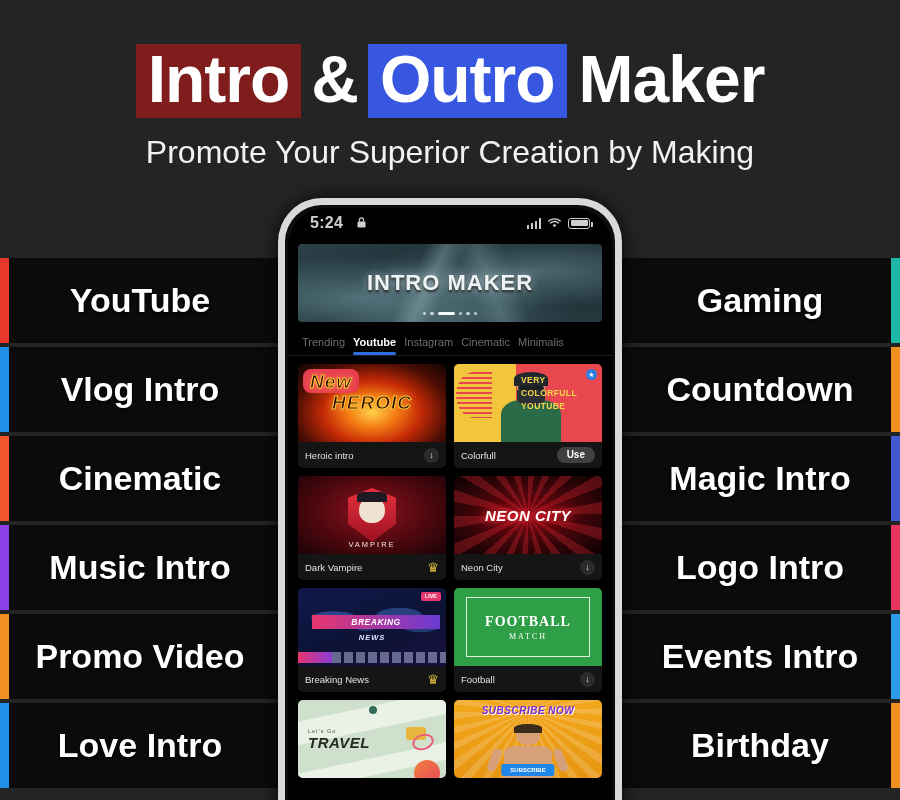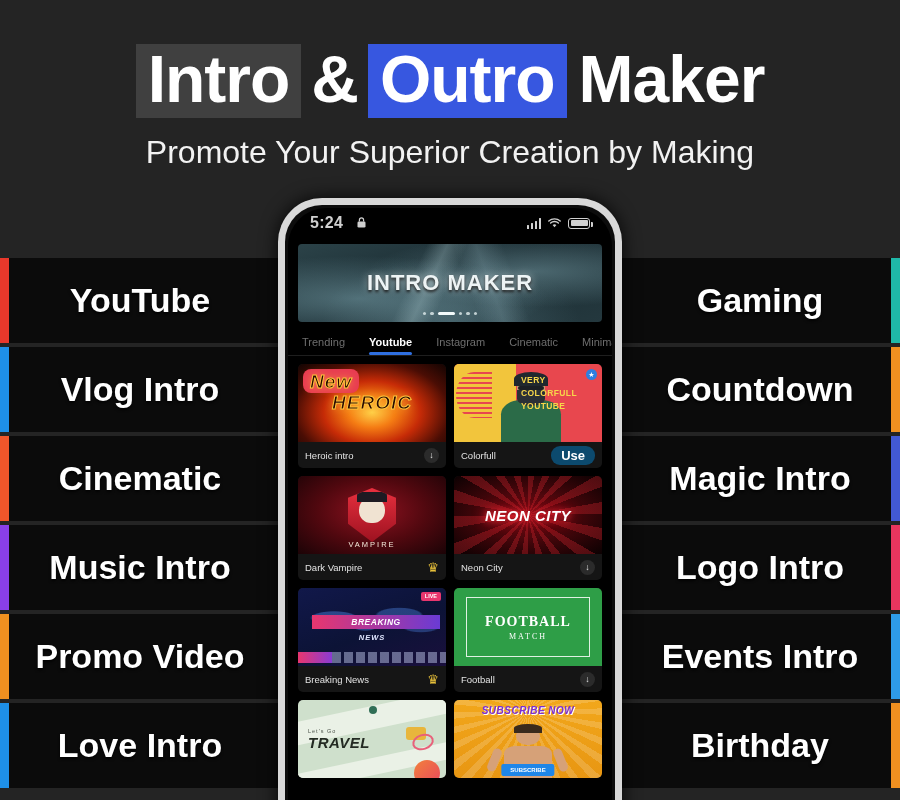--- a/index.html
+++ b/index.html
@@ -112,21 +112,21 @@
   }
   .dots {
     position:absolute; bottom:7px; left:0; right:0;
     display:flex; justify-content:center; align-items:center; gap:4px;
   }
   .dots i { width:3.5px; height:3.5px; border-radius:50%; background:rgba(235,245,245,.75); display:block; }
   .dots i.on { width:17px; border-radius:2px; background:#f2fafa; }
 
   
   .tabs {
-    display:flex; align-items:flex-end; gap:24px;
+    display:flex; align-items:flex-end; gap:8px;
     padding:14px 14px 0 14px; font-size:11px; color:#6e6e6e;
     white-space:nowrap; overflow:hidden;
   }
   .tab { padding-bottom:7px; position:relative; }
   .tab.active { color:#ffffff; font-weight:bold; }
   .tab.active::after {
     content:""; position:absolute; left:0; right:0; bottom:0;
     height:3px; background:#2f6fe0; border-radius:2px;
   }
   .tabs-rule { height:1px; background:#1e1e1e; margin:0 0 8px 0; }
@@ -148,21 +148,21 @@
     overflow:hidden; text-overflow:ellipsis;
   }
   .foot-action { margin-left:auto; display:flex; align-items:center; }
   .dl {
     width:15px; height:15px; border-radius:50%; background:#2b2b2b;
     display:flex; align-items:center; justify-content:center;
     color:#e8e8e8; font-size:9px; line-height:1;
   }
   .crown { font-size:13px; line-height:1; color:#E8C03A; }
   .use-btn {
-    background:#0c4a6e; color:#fff; font-size:13px; font-weight:bold;
+    background:#404040; color:#fff; font-size:10px; font-weight:bold;
     padding:3px 10px; border-radius:9px; line-height:1;
   }
   .new-badge {
     position:absolute; top:5px; left:5px; z-index:3;
     background:#E83B52; color:#fff; font-size:7px; font-weight:bold;
     padding:2.5px 7px; border-radius:8px; line-height:1;
   }
   .corner-ic {
     position:absolute; top:5px; right:5px; z-index:3;
     width:11px; height:11px; border-radius:50%;
@@ -375,21 +375,21 @@
     position:absolute; left:50%; bottom:2px; transform:translateX(-50%);
     background:#1F86E8; color:#fff; font-size:6px; font-weight:bold;
     padding:3px 9px; border-radius:2px; white-space:nowrap; z-index:4;
   }
 </style>
 </head>
 <body>
 
 <div class="header">
   <div class="title-line">
-    <span class="title-hl hl-orange" style="background: #404040;">Intro</span><span class="amp">&amp;</span><span class="title-hl hl-blue" style="background: rgb(55, 87, 224);">Outro</span><span class="maker">Maker</span>
+    <span class="title-hl hl-orange" style="background: #7f1d1d;">Intro</span><span class="amp">&amp;</span><span class="title-hl hl-blue" style="background: rgb(55, 87, 224);">Outro</span><span class="maker">Maker</span>
   </div>
   <div class="subtitle">Promote Your Superior Creation by Making</div>
 </div>
 
 <div class="menu-col menu-left">
   <div class="menu-item">
     <span class="accent" style="background: rgb(232, 56, 43);"></span>
     <span class="menu-label">YouTube</span>
   </div>
   <div class="menu-item">

